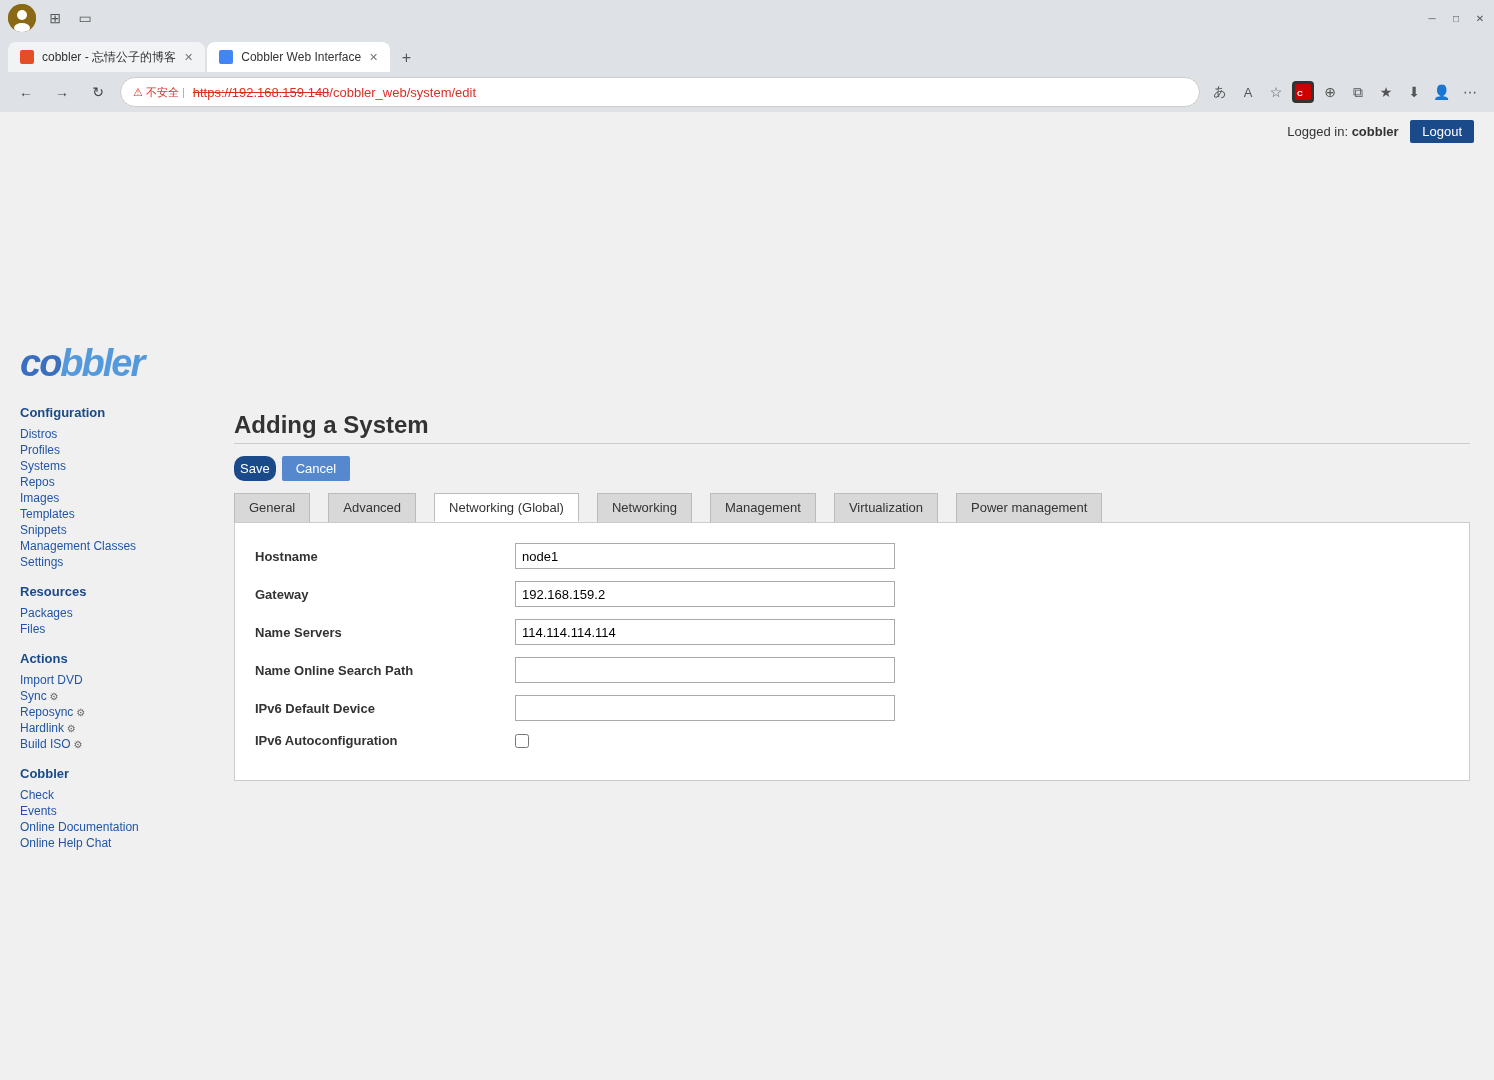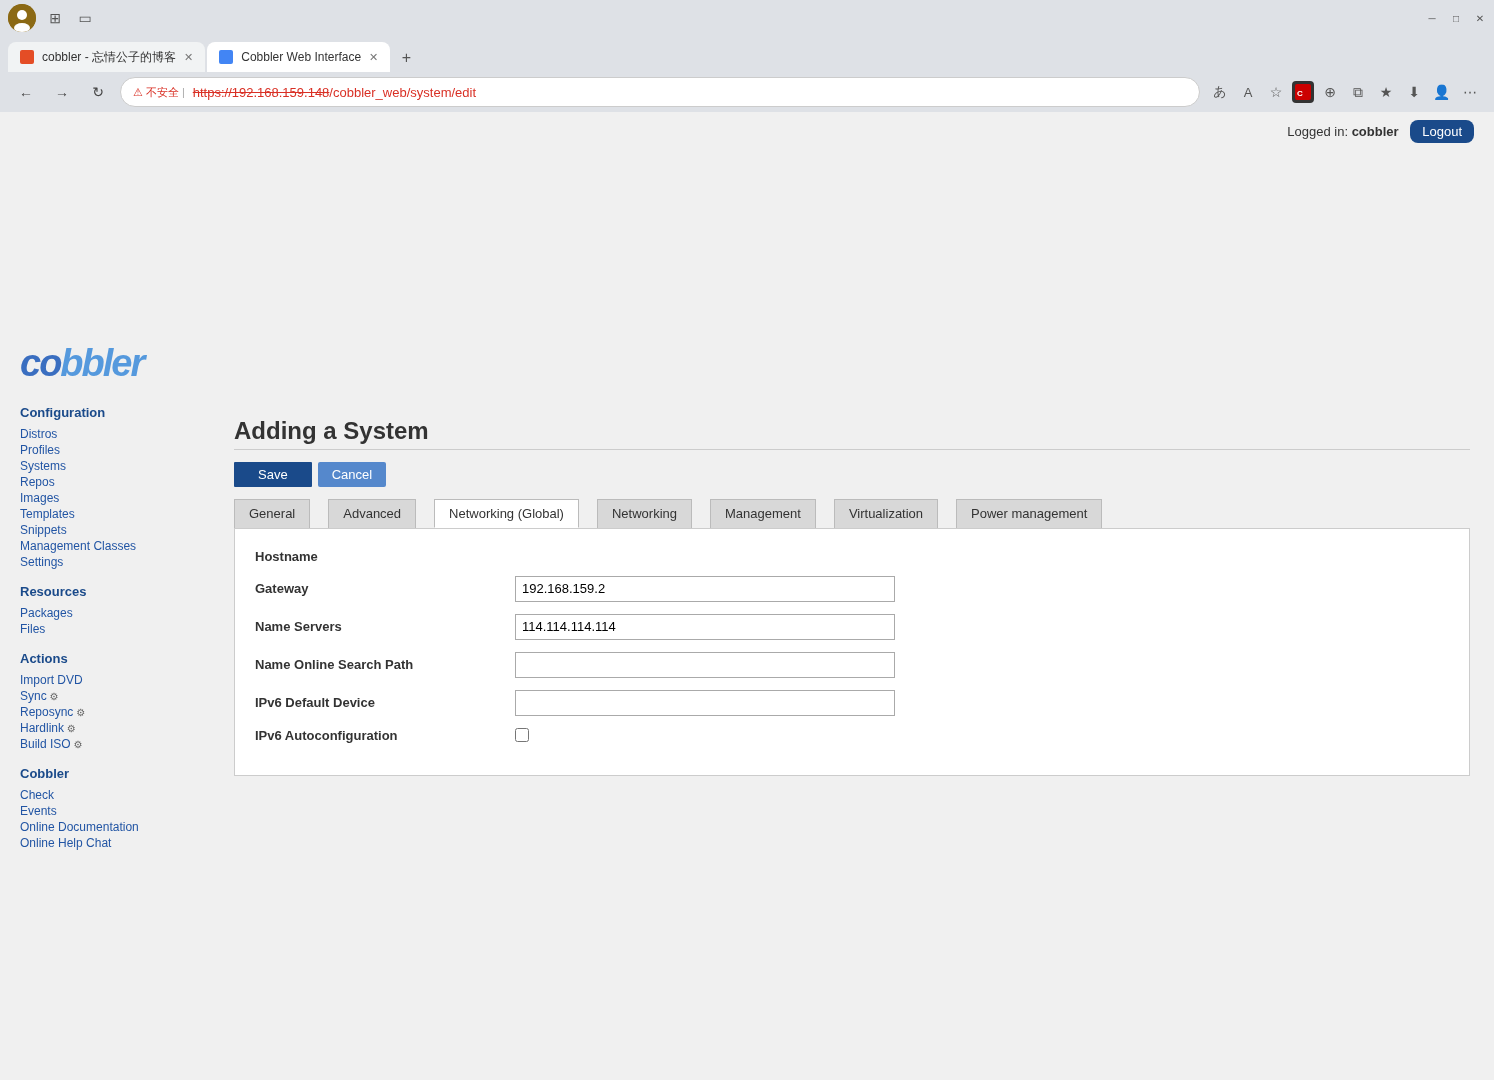--- a/index.html
+++ b/index.html
@@ -37,21 +37,21 @@
     .sidebar-section-title { font-size: 13px; font-weight: bold; color: #1a4a8a; margin: 14px 0 6px 0; }
     .sidebar-link { display: block; font-size: 12px; color: #2255a4; text-decoration: none; padding: 1px 0; cursor: pointer; }
     .sidebar-link .gear-icon { font-size: 10px; color: #666; }
 
     
     .main-content { flex: 1; padding: 20px 24px; background: #f0f0f0; }
     .page-title { font-size: 24px; font-weight: bold; color: #333; margin-bottom: 4px; }
     .page-divider { height: 1px; background: #ccc; margin-bottom: 12px; }
 
     .action-buttons { display: flex; gap: 6px; margin-bottom: 12px; }
-    .btn-save { background: #1a4a8a; color: #fff; border: none; padding: 5px 24px; font-size: 13px; cursor: pointer; border-radius: 1px; }
+    .btn-save { background: #1a4a8a; color: #fff; border: none; padding: 5px 6px; font-size: 13px; cursor: pointer; border-radius: 10px; }
     .btn-cancel { background: #5588cc; color: #fff; border: none; padding: 5px 14px; font-size: 13px; cursor: pointer; border-radius: 2px; }
 
     
     .tab-nav { display: flex; gap: 16px; margin-bottom: 0; }
     .tab-item { padding: 6px 14px; font-size: 13px; cursor: pointer; background: #d8d8d8; border: 1px solid #bbb; border-bottom: none; color: #333; margin-right: 2px; }
     .tab-item.active { background: #fff; border-bottom: 1px solid #fff; font-weight: normal; }
 
     
     .form-panel { background: #fff; border: 1px solid #ccc; padding: 20px; }
 
@@ -170,21 +170,21 @@
         <a class="sidebar-link">Online Documentation</a>
         <a class="sidebar-link">Online Help Chat</a>
       </div>
   </div>
 
   <div class="main-content">
 
     <div style="position:absolute;top:120px;right:20px;font-size:13px;color:#333;">
       <span>Logged in:</span>
       <strong>cobbler</strong>
-      <button style="margin-left:8px;background:#1a4a8a;color:#fff;border:none;padding:4px 12px;cursor:pointer;border-radius:8px;font-size:13px;">Logout</button>
+      <button style="margin-left:8px;background:#1a4a8a;color:#fff;border:none;padding:4px 12px;cursor:pointer;border-radius:2px;font-size:13px;">Logout</button>
     </div>
 
     <h1 class="page-title">Adding a System</h1>
     <div class="page-divider"></div>
 
     <div class="action-buttons">
       <button class="btn-save">Save</button>
       <button class="btn-cancel">Cancel</button>
     </div>
 
@@ -196,20 +196,21 @@
         <div class="tab-item">Networking</div>
         <div class="tab-item">Management</div>
         <div class="tab-item">Virtualization</div>
         <div class="tab-item">Power management</div>
       </div>
 
     <div class="form-panel" id="form-panel">
 
     <div class="form-row">
           <div class="form-label">Hostname</div>
+          <input type="text" class="form-input" placeholder="" value="node1" style="">
         </div>
         <div class="form-row">
           <div class="form-label">Gateway</div>
           <input type="text" class="form-input" placeholder="" value="192.168.159.2" style="">
         </div>
         <div class="form-row">
           <div class="form-label">Name Servers</div>
           <input type="text" class="form-input" placeholder="" value="114.114.114.114" style="">
         </div>
         <div class="form-row">

